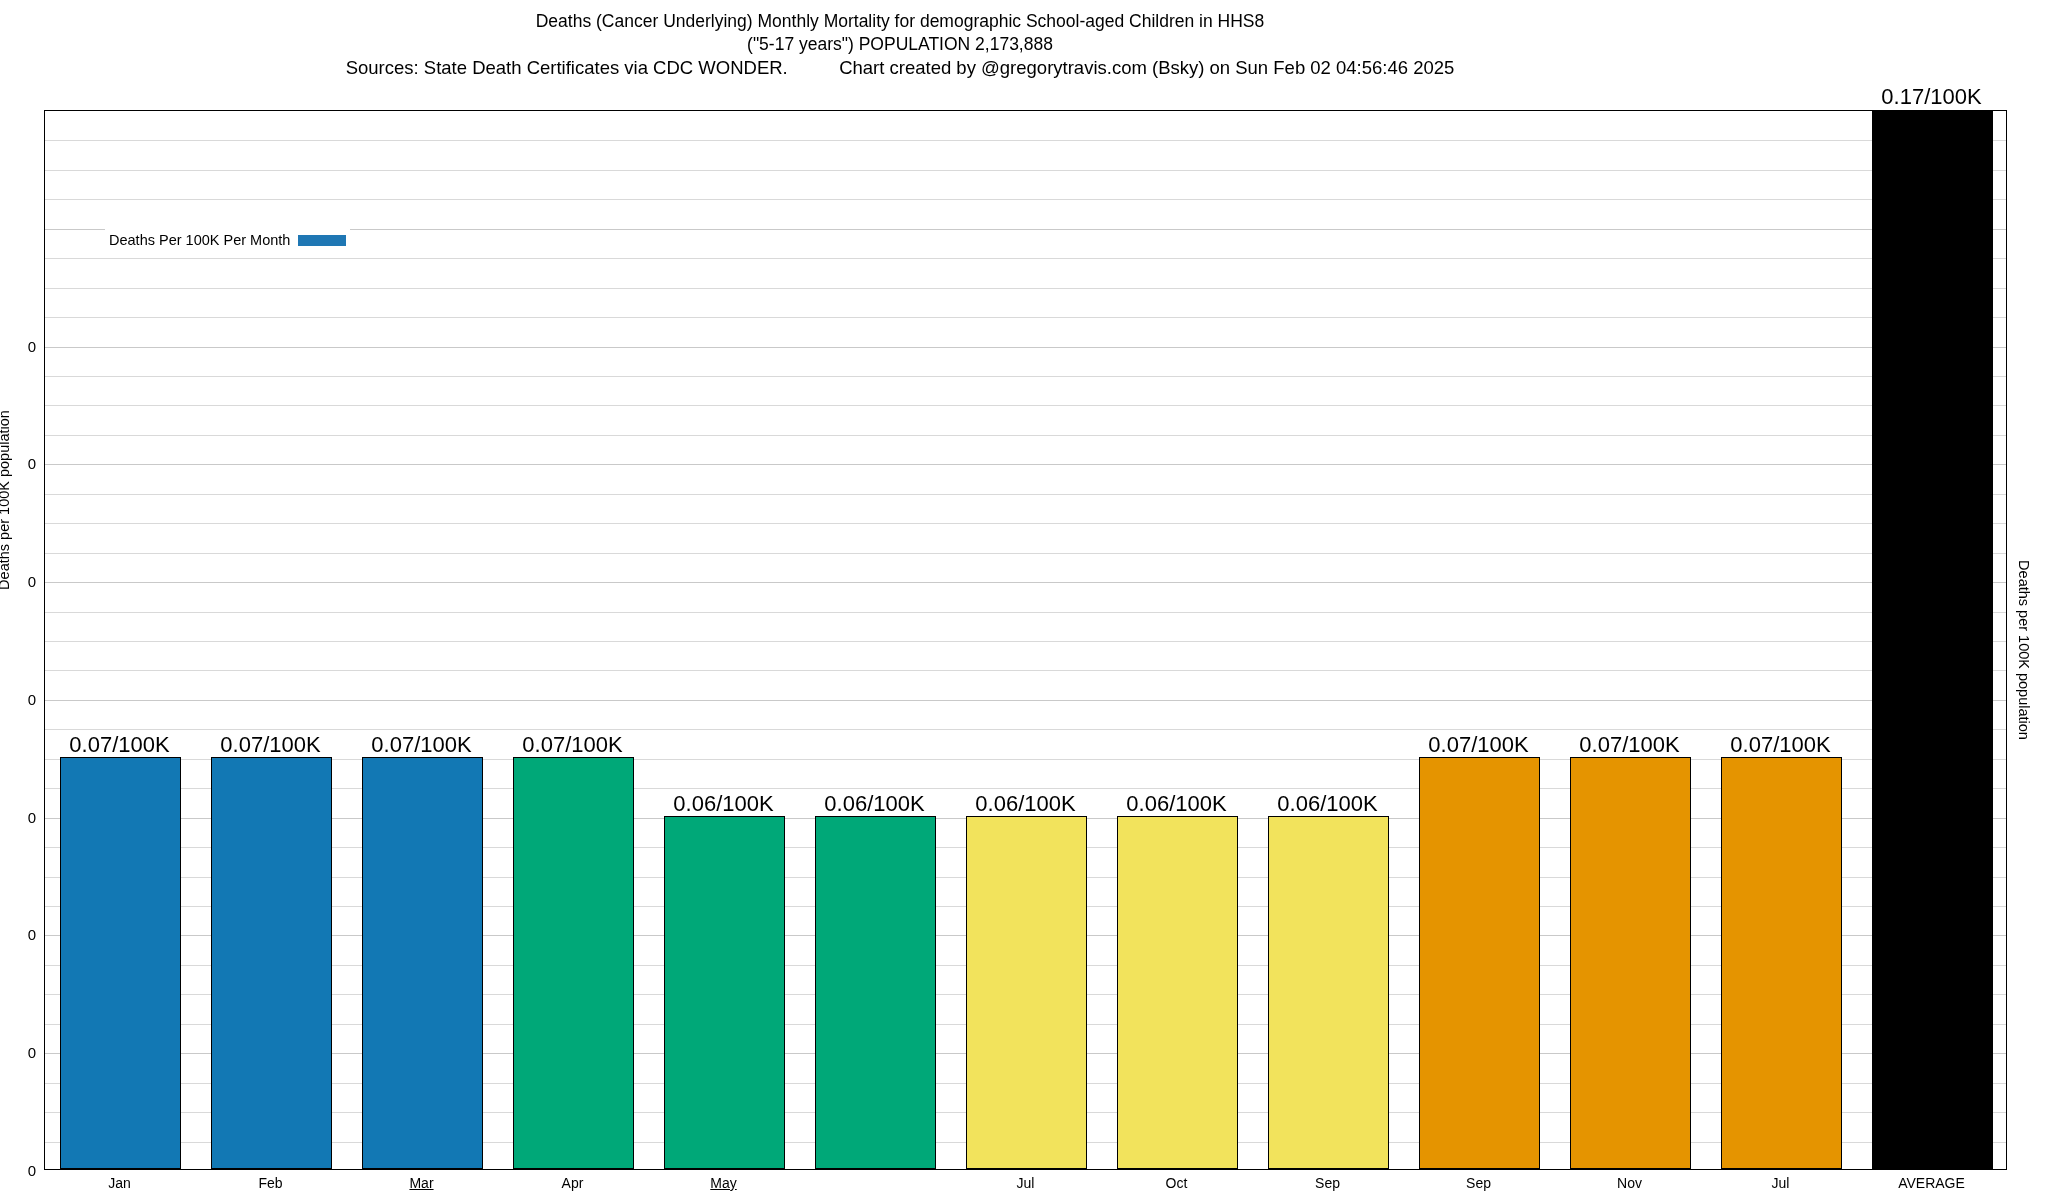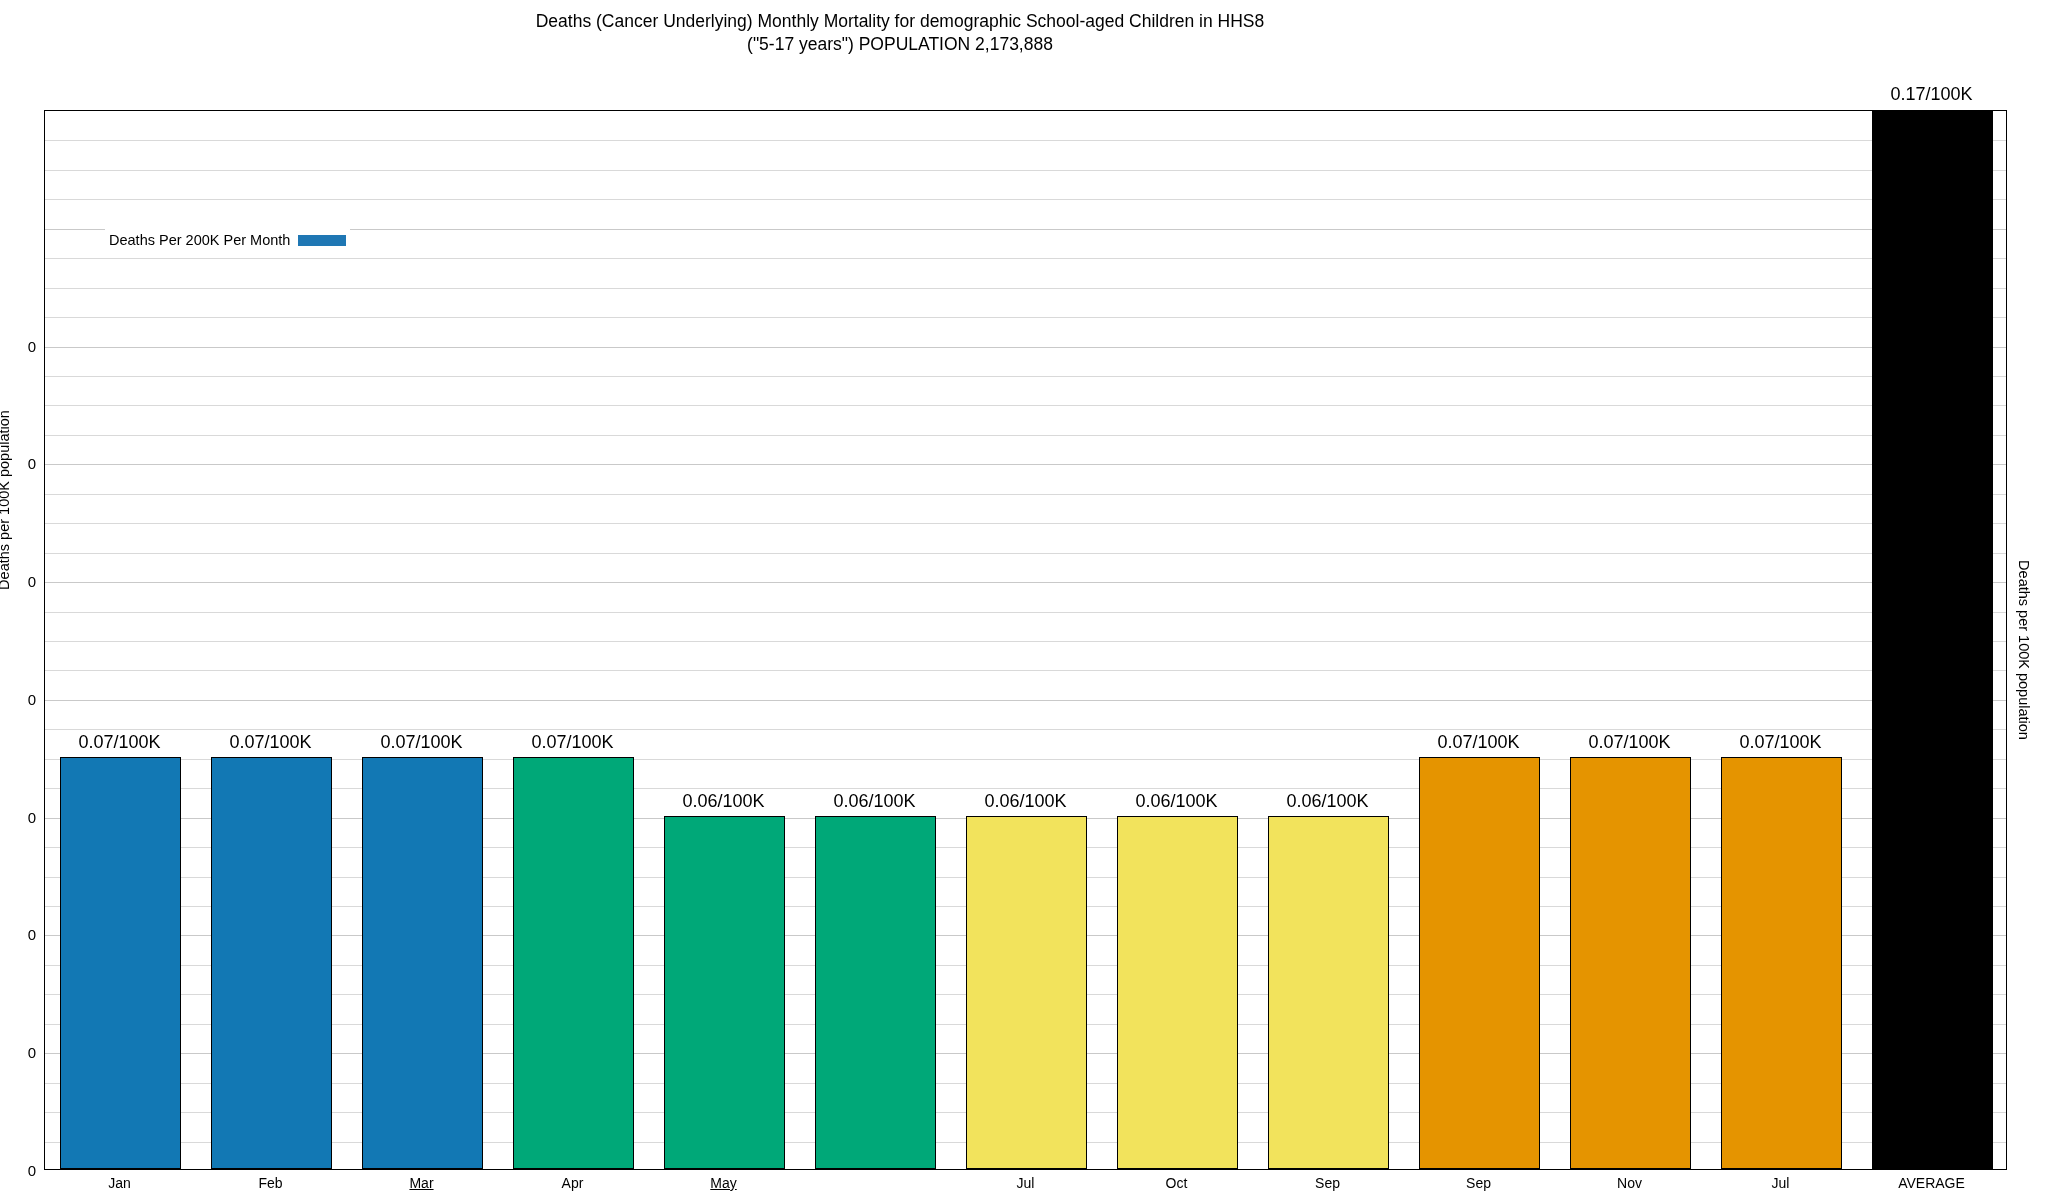--- a/index.html
+++ b/index.html
@@ -103,21 +103,21 @@
 
   
   .bar {
     position: absolute;
     bottom: 0;
     border: 1px solid #000000;
     box-sizing: border-box;
   }
   .bar-label {
     position: absolute;
-    font-size: 18px;
+    font-size: 22px;
     text-align: center;
     white-space: nowrap;
     transform: translateX(-50%);
   }
   .xtick-label {
     position: absolute;
     top: 1175px;
     font-size: 14px;
     text-align: center;
     white-space: nowrap;
@@ -147,20 +147,21 @@
   }
 </style>
 </head>
 <body>
 
 <div id="root">
 
   <div class="title-block">
     <div class="title-line line1">Deaths (Cancer Underlying) Monthly Mortality for demographic School-aged Children in HHS8</div>
     <div class="title-line line2">("5-17 years") POPULATION 2,173,888</div>
+    <div class="title-line line3">Sources: State Death Certificates via CDC WONDER.          Chart created by @gregorytravis.com (Bsky) on Sun Feb 02 04:56:46 2025</div>
   </div>
 
   <div id="ytick-col">
       <div class="ytick-label" style="top: 1060px;">0</div>
       <div class="ytick-label" style="top: 942.2px;">0</div>
       <div class="ytick-label" style="top: 824.4px;">0</div>
       <div class="ytick-label" style="top: 706.7px;">0</div>
       <div class="ytick-label" style="top: 588.9px;">0</div>
       <div class="ytick-label" style="top: 471.1px;">0</div>
       <div class="ytick-label" style="top: 353.3px;">0</div>
@@ -218,21 +219,21 @@
         <div class="bar" style="left: 921.1px; width: 120.8px; height: 353.3px; background: rgb(242, 227, 92);"></div>
         <div class="bar" style="left: 1072.1px; width: 120.8px; height: 353.3px; background: rgb(242, 227, 92);"></div>
         <div class="bar" style="left: 1223.1px; width: 120.8px; height: 353.3px; background: rgb(242, 227, 92);"></div>
         <div class="bar" style="left: 1374.1px; width: 120.8px; height: 412.2px; background: rgb(229, 148, 0);"></div>
         <div class="bar" style="left: 1525.1px; width: 120.8px; height: 412.2px; background: rgb(229, 148, 0);"></div>
         <div class="bar" style="left: 1676.1px; width: 120.8px; height: 412.2px; background: rgb(229, 148, 0);"></div>
         <div class="bar" style="left: 1827.1px; width: 120.8px; height: 1062px; background: rgb(0, 0, 0);"></div>
       </div>
 
     <div id="legend">
-      <span class="legend-text">Deaths Per 200K Per Month</span>
+      <span class="legend-text">Deaths Per 100K Per Month</span>
       <span class="legend-swatch"></span>
     </div>
   </div>
 
   <div id="xticks">
       <div class="xtick-label" style="left: 119.5px;">Jan</div>
       <div class="xtick-label" style="left: 270.5px;">Feb</div>
       <div class="xtick-label" style="left: 421.5px; text-decoration: underline;">Mar</div>
       <div class="xtick-label" style="left: 572.5px;">Apr</div>
       <div class="xtick-label" style="left: 723.5px; text-decoration: underline;">May</div>

